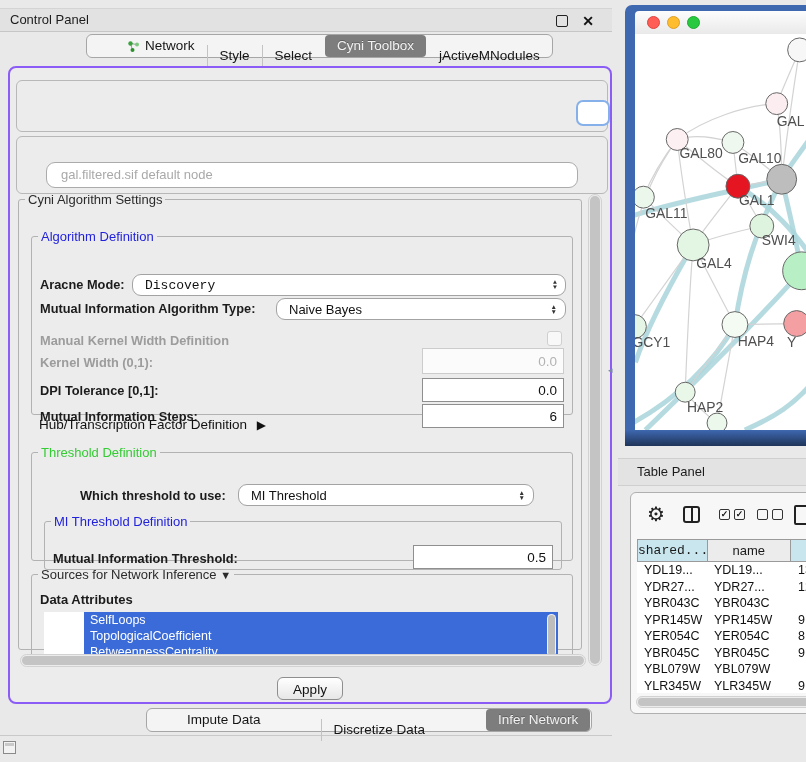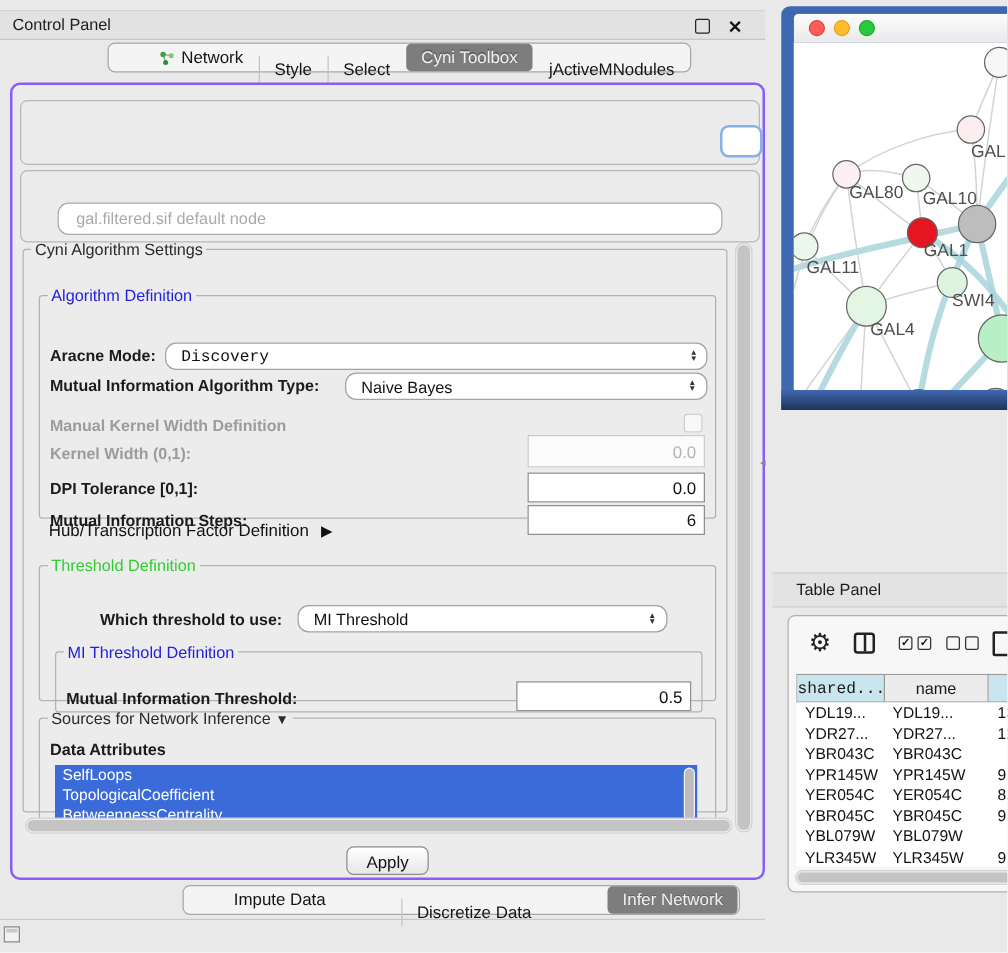--- a/index.html
+++ b/index.html
@@ -74,21 +74,21 @@
   .hthumb{position:absolute;left:1px;right:1px;top:1px;bottom:1px;background:#c4c4c4;border-radius:6px;}
 
   .apply-btn{position:absolute;left:0;right:0;margin:0 auto;width:66px;height:23px;top:609px;
       background:linear-gradient(#ffffff,#e7e7e7);border:1px solid #8e8e8e;border-radius:6px;
       font-size:13.5px;color:#111;font-family:inherit;text-align:center;line-height:21px;box-sizing:border-box;}
 
   
   .split-handle{position:absolute;left:608px;top:365px;font-size:9px;color:#7a88a8;}
 
   
-  .net{position:absolute;left:625px;top:5px;width:181px;height:323px;background:var(--frame);
+  .net{position:absolute;left:625px;top:5px;width:181px;height:441px;background:var(--frame);
       border-radius:7px 0 0 0;}
   .net-title{position:absolute;left:10px;top:6px;right:0;height:23px;background:linear-gradient(#fdfdfd,#e9e9e9);
       border-bottom:1px solid #c2c2c2;border-radius:4px 0 0 0;}
   .tl{position:absolute;top:5px;width:13px;height:13px;border-radius:50%;box-sizing:border-box;}
   .tl.red{left:12px;background:#ff5d55;border:1px solid #df453e;}
   .tl.yel{left:32px;background:#ffbd2e;border:1px solid #dfa023;}
   .tl.grn{left:52px;background:#28c93f;border:1px solid #1fab30;}
   .net-canvas{position:absolute;left:10px;top:29px;right:0;bottom:16px;background:#fff;overflow:hidden;}
   .net-bottom{position:absolute;left:0;right:0;bottom:0;height:16px;background:linear-gradient(#3e68b0,#1f3458);}
   .e-gray{stroke:#d3d3d3;stroke-width:1.2;fill:none;}
@@ -231,21 +231,21 @@
             <input class="tf" style="right: 8px; top: 16px; width: 140px; height: 24px;" readonly="" value="0.5">
           </fieldset>
         </fieldset>
 
         <fieldset style="left:12px;top:360px;width:542px;height:94px;">
           <legend>
             <span>Sources for Network Inference</span>
             <span style="font-size:11px;">▼</span>
           </legend>
           <span class="lbl" style="left:8px;top:10px;font-size:13px;">Data Attributes</span>
-          <div class="attr-list" style="left:12px;right:14px;top:30px;bottom:1px;">
+          <div class="attr-list" style="left:12px;right:14px;top:30px;bottom:1px;padding-left:40px;">
               <div class="attr-item">SelfLoops</div>
               <div class="attr-item">TopologicalCoefficient</div>
               <div class="attr-item">BetweennessCentrality</div>
             </div>
           <div class="list-vscroll" style="right:16px;top:32px;bottom:3px;">
               <div class="list-vthumb"></div>
             </div>
         </fieldset>
       </fieldset>
 

